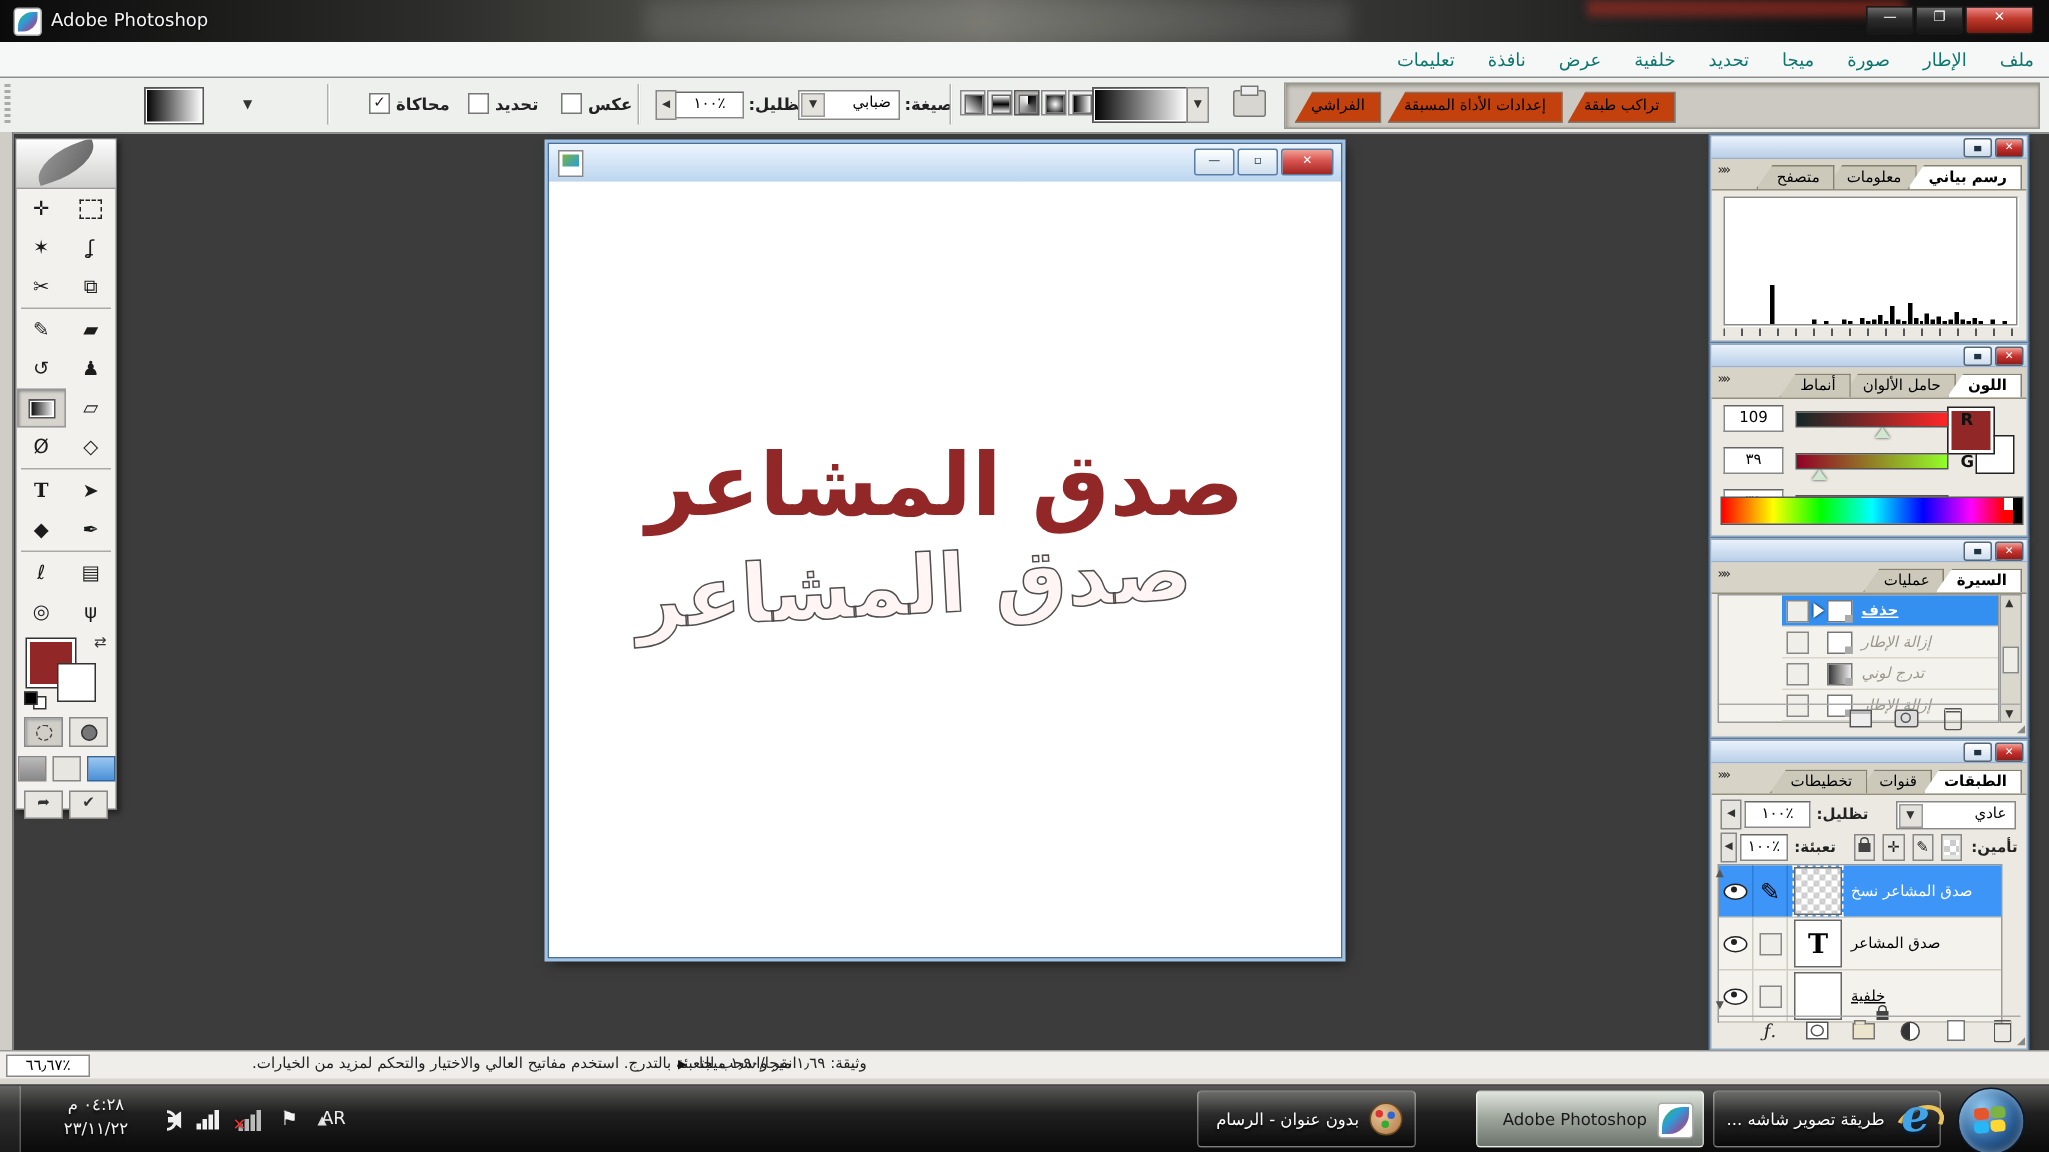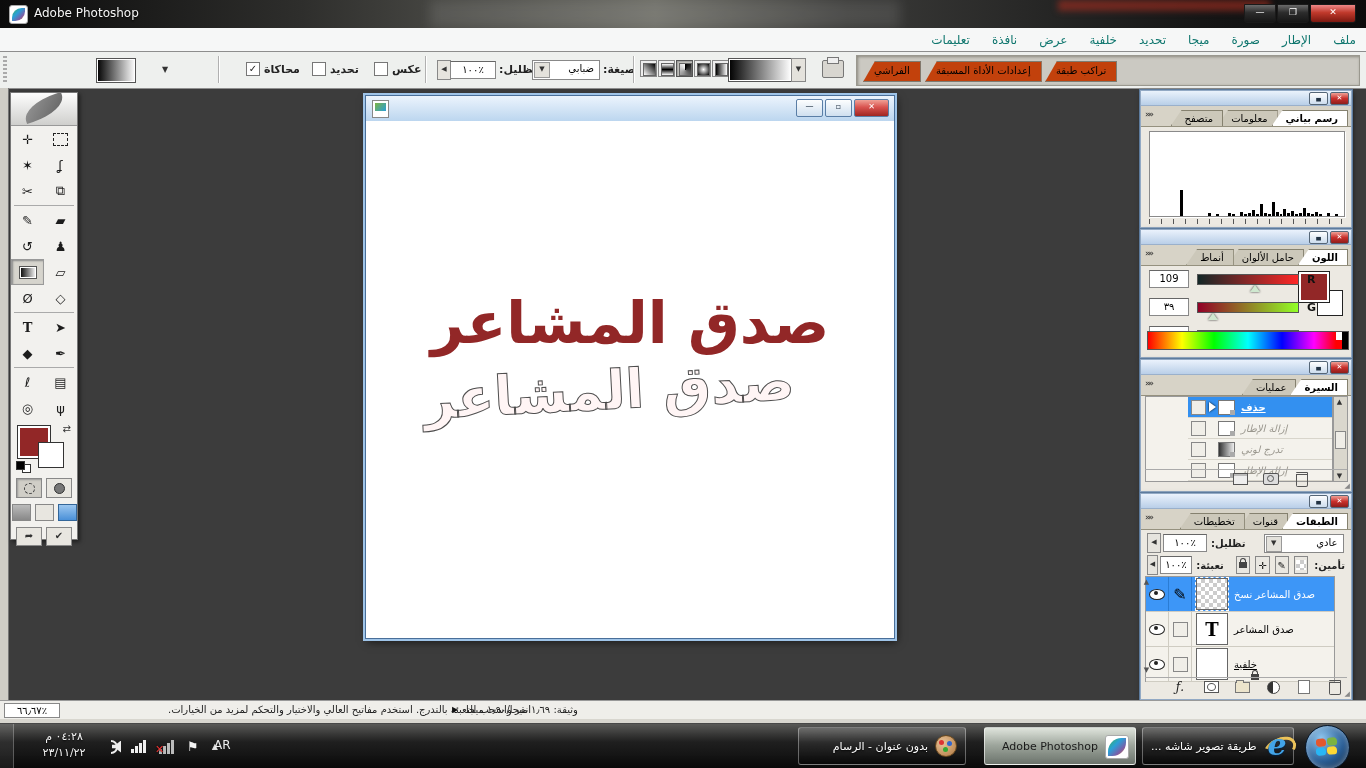--- a/index.html
+++ b/index.html
@@ -732,21 +732,21 @@
           <i style="height:8px"></i>
           <i style="height:11px"></i>
           <i style="height:14px"></i>
           <span class="x">✕</span>
         </span>
       <span class="flagico">⚑</span>
       <span class="trayup">▲</span>
     </div>
     <span class="lang">AR</span>
 
-    <div class="taskbtn" style="left:798px;width:168px">
+    <div class="taskbtn" style="left:798px;width:146px">
       <span class="paint-ico"></span>
       <span class="lbl">بدون عنوان - الرسام</span>
     </div>
     <div class="taskbtn active" style="left:984px;width:152px">
       <span class="ps-ico"><span class="feather"></span></span>
       <span class="lbl">Adobe Photoshop</span>
     </div>
     <div class="taskbtn" style="left:1142px;width:152px">
       <span class="ie-e">
           <i></i>

